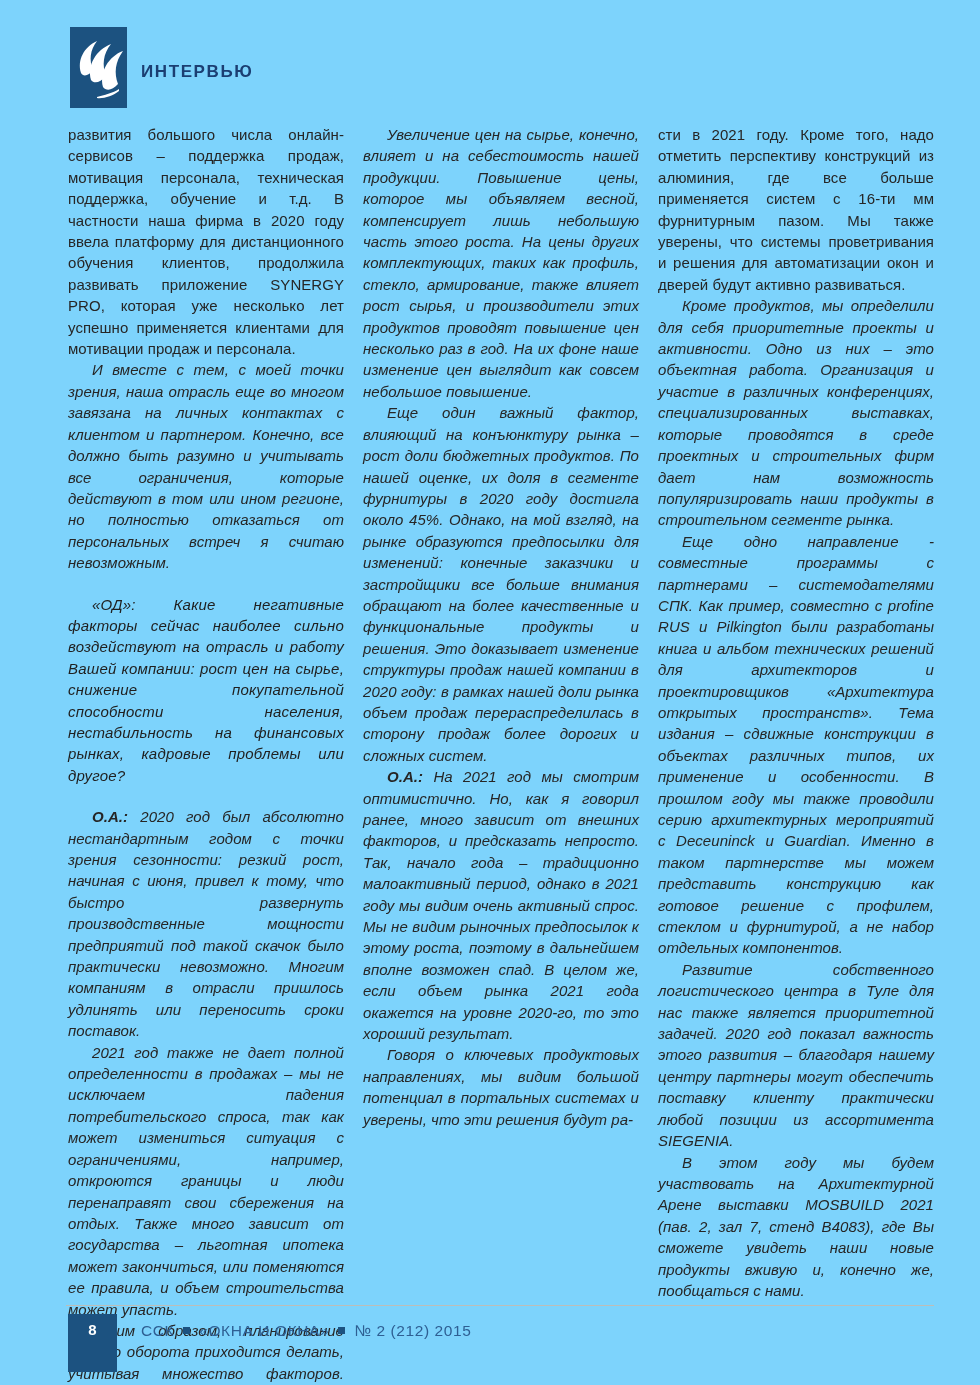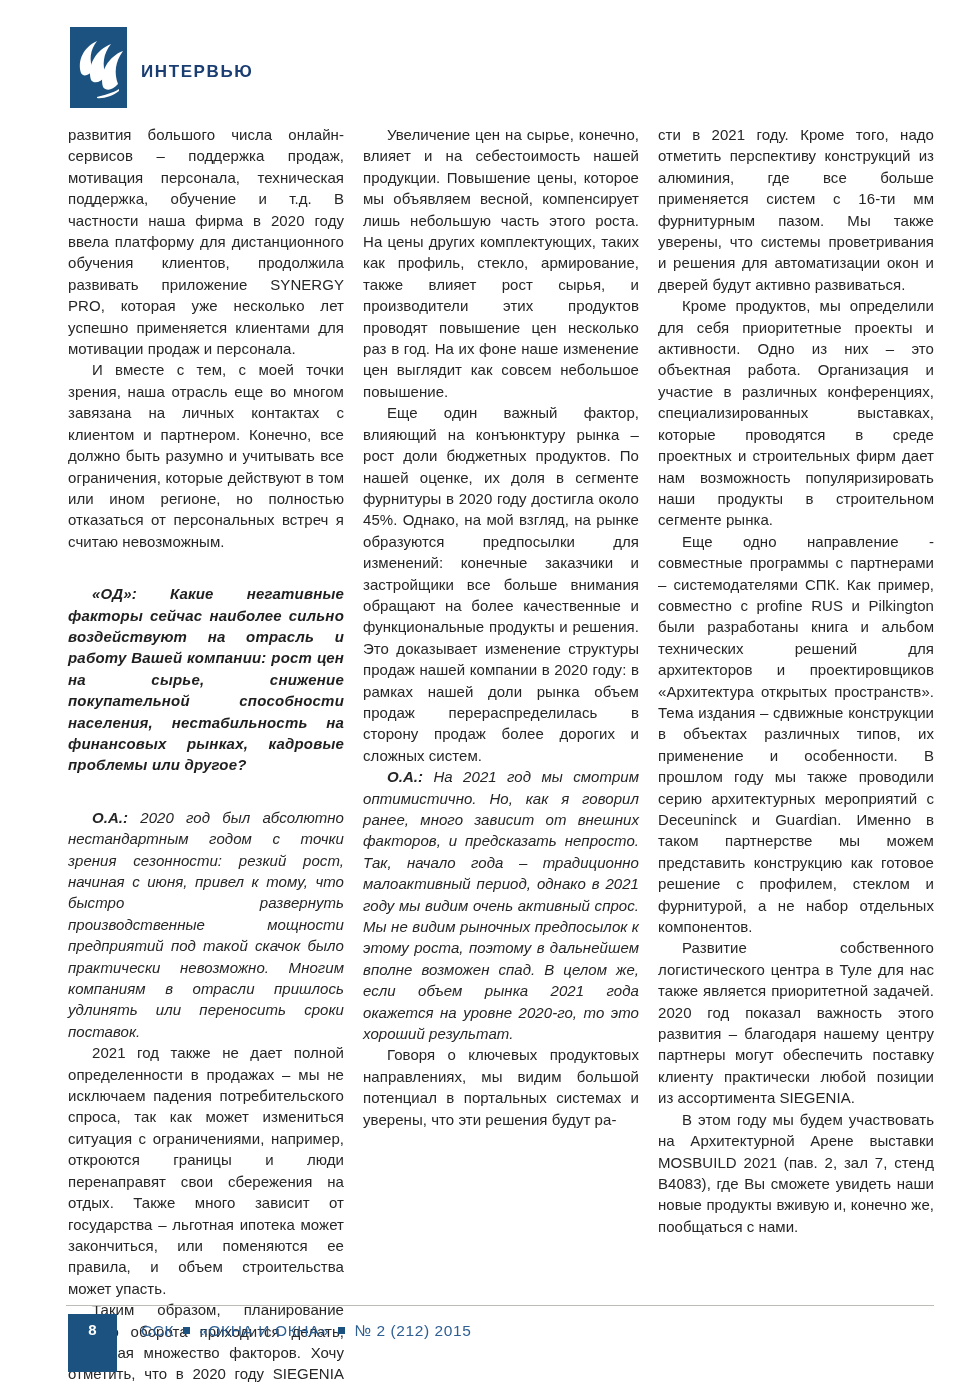--- a/index.html
+++ b/index.html
@@ -4,21 +4,21 @@
 <style>
   html,body{margin:0;padding:0;}
   body{
     width:980px;height:1385px;
     background:#e9e9e7;
     font-family:"Liberation Sans","DejaVu Sans",sans-serif;
   }
   .page{
     position:relative;
     width:980px;height:1385px;
-    background:#ffffff;
+    background:#7dd3fc;
     overflow:hidden;
   }
   
   .logo{
     position:absolute;left:70px;top:27px;width:57px;height:81px;display:block;
   }
   .section-label{
     position:absolute;left:141px;top:62px;
     font-size:17px;font-weight:bold;letter-spacing:1.6px;
     color:#1b3e72;
@@ -29,25 +29,25 @@
     display:flex;gap:19px;
   }
   .col{flex:1 1 0;min-width:0;}
   .col p{
     margin:0;
     font-size:15px;line-height:21.4px;
     text-align:justify;
     color:#262626;
     letter-spacing:0.05px;
   }
-  .col p.indent{text-indent:24px;}
+  .col p.indent{text-indent:24px;font-style:italic;}
   .col p.question{
-    font-weight:bold;font-style:italic;
+    font-weight:normal;font-style:italic;
     text-indent:24px;
-    margin:31px 0;
+    margin:20px 0;
     letter-spacing:0.2px;
     color:#1f1f1f;
   }
   .col p.answer{text-indent:24px;font-style:italic;}
   .col p .lead{font-weight:bold;}
   
   .footer-rule{
     position:absolute;left:66px;right:46px;top:1305px;height:1px;
     background:#bdbdb8;
   }

